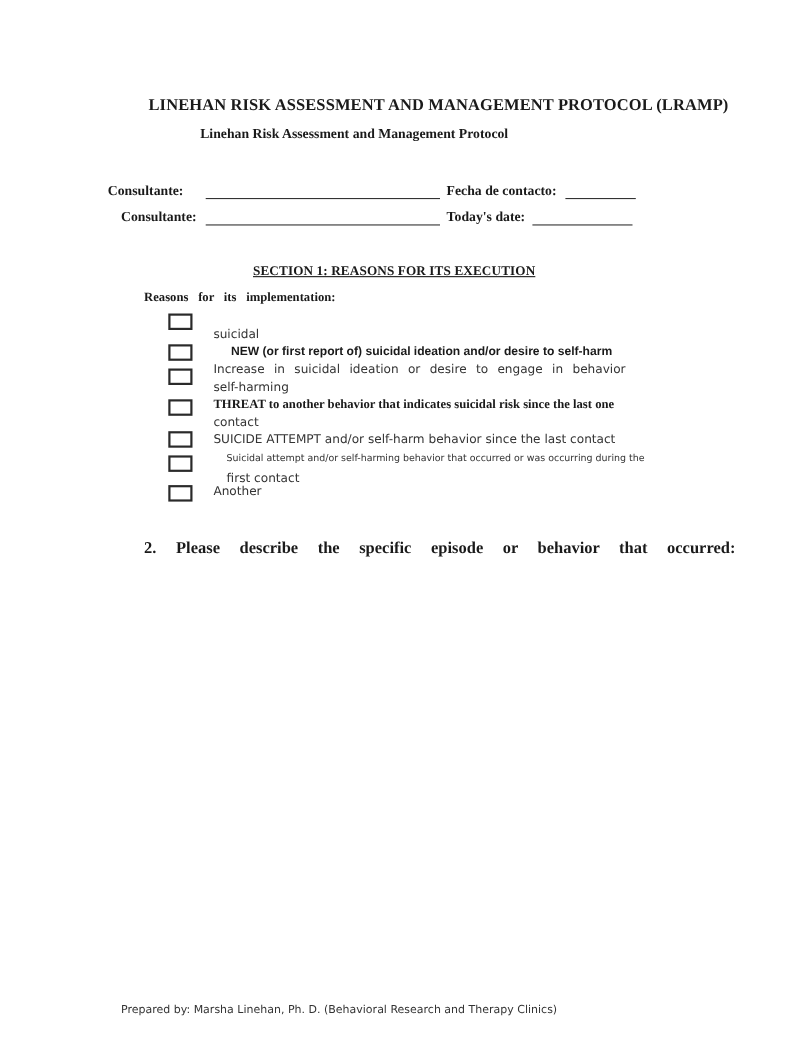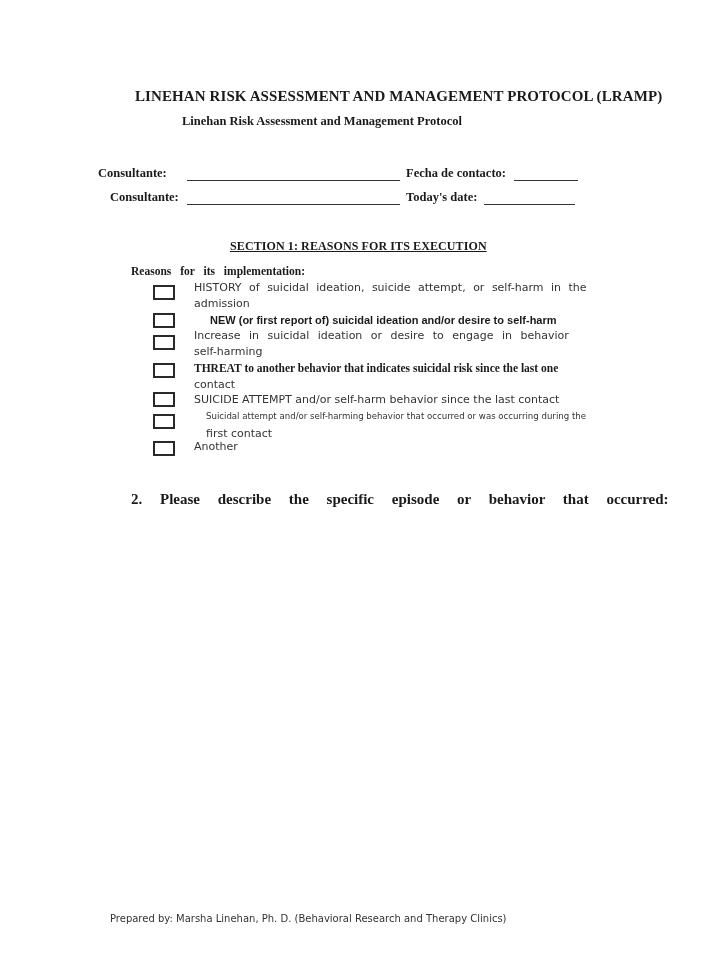--- a/index.html
+++ b/index.html
@@ -42,22 +42,22 @@
     <div class="blank" style="left:484px; top:204px; width:91px;"></div>
   </div>
 
   <div class="abs serif section-title">SECTION 1: REASONS FOR ITS EXECUTION</div>
   <div class="abs serif reasons-label">Reasons for its implementation:</div>
 
   <div>
 
     <div class="cb" style="top:285px;"></div>
     <div class="item-text sans just" style="top:280px; width:396px;">
-      <span style="word-spacing:4px;">HISTORY of suicidal ideation, suicide attempt, or self-harm in the</span><br>
-      <span>admission</span>
+      <br>
+      <span>suicidal</span>
     </div>
 
     <div class="cb" style="top:313px;"></div>
     <div class="item-text bold" style="top:312px;">NEW (or first report of) suicidal ideation and/or desire to self-harm</div>
 
     <div class="cb" style="top:335px;"></div>
     <div class="item-text sans" style="top:328px; width:390px;">
       <span style="word-spacing:5px;">Increase in suicidal ideation or desire to engage in behavior</span><br>
       <span>self-harming</span>
     </div>

